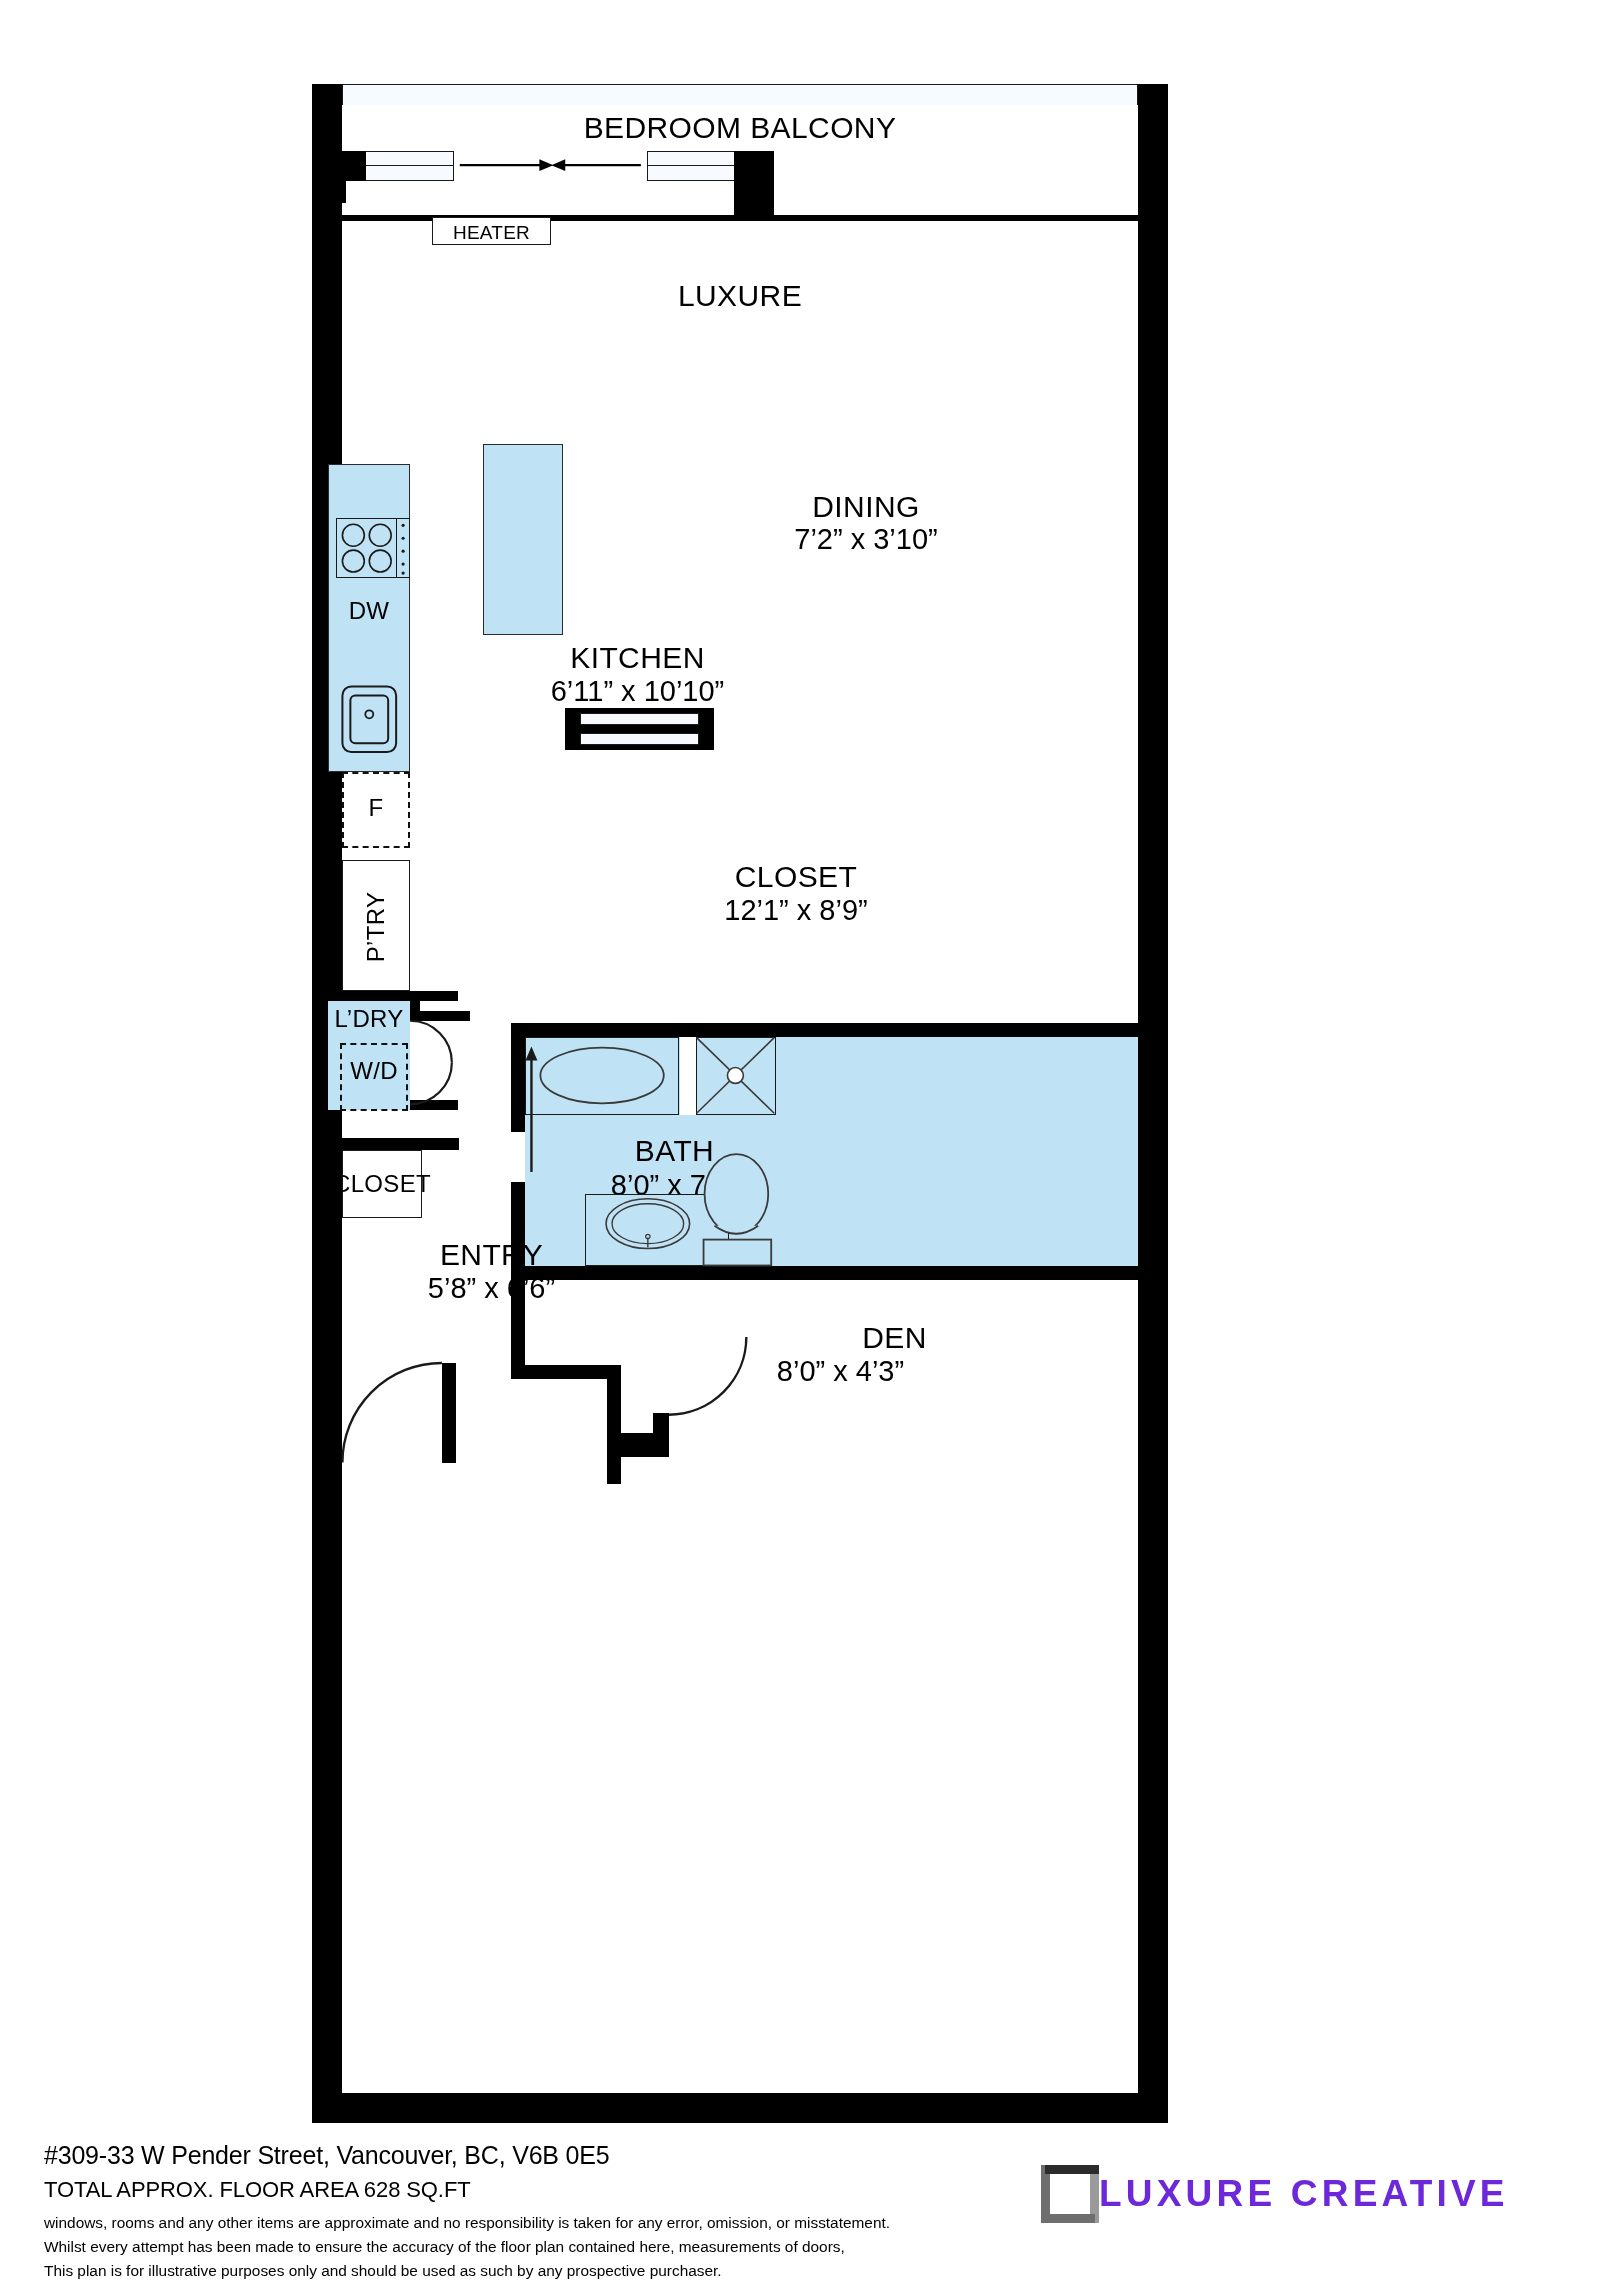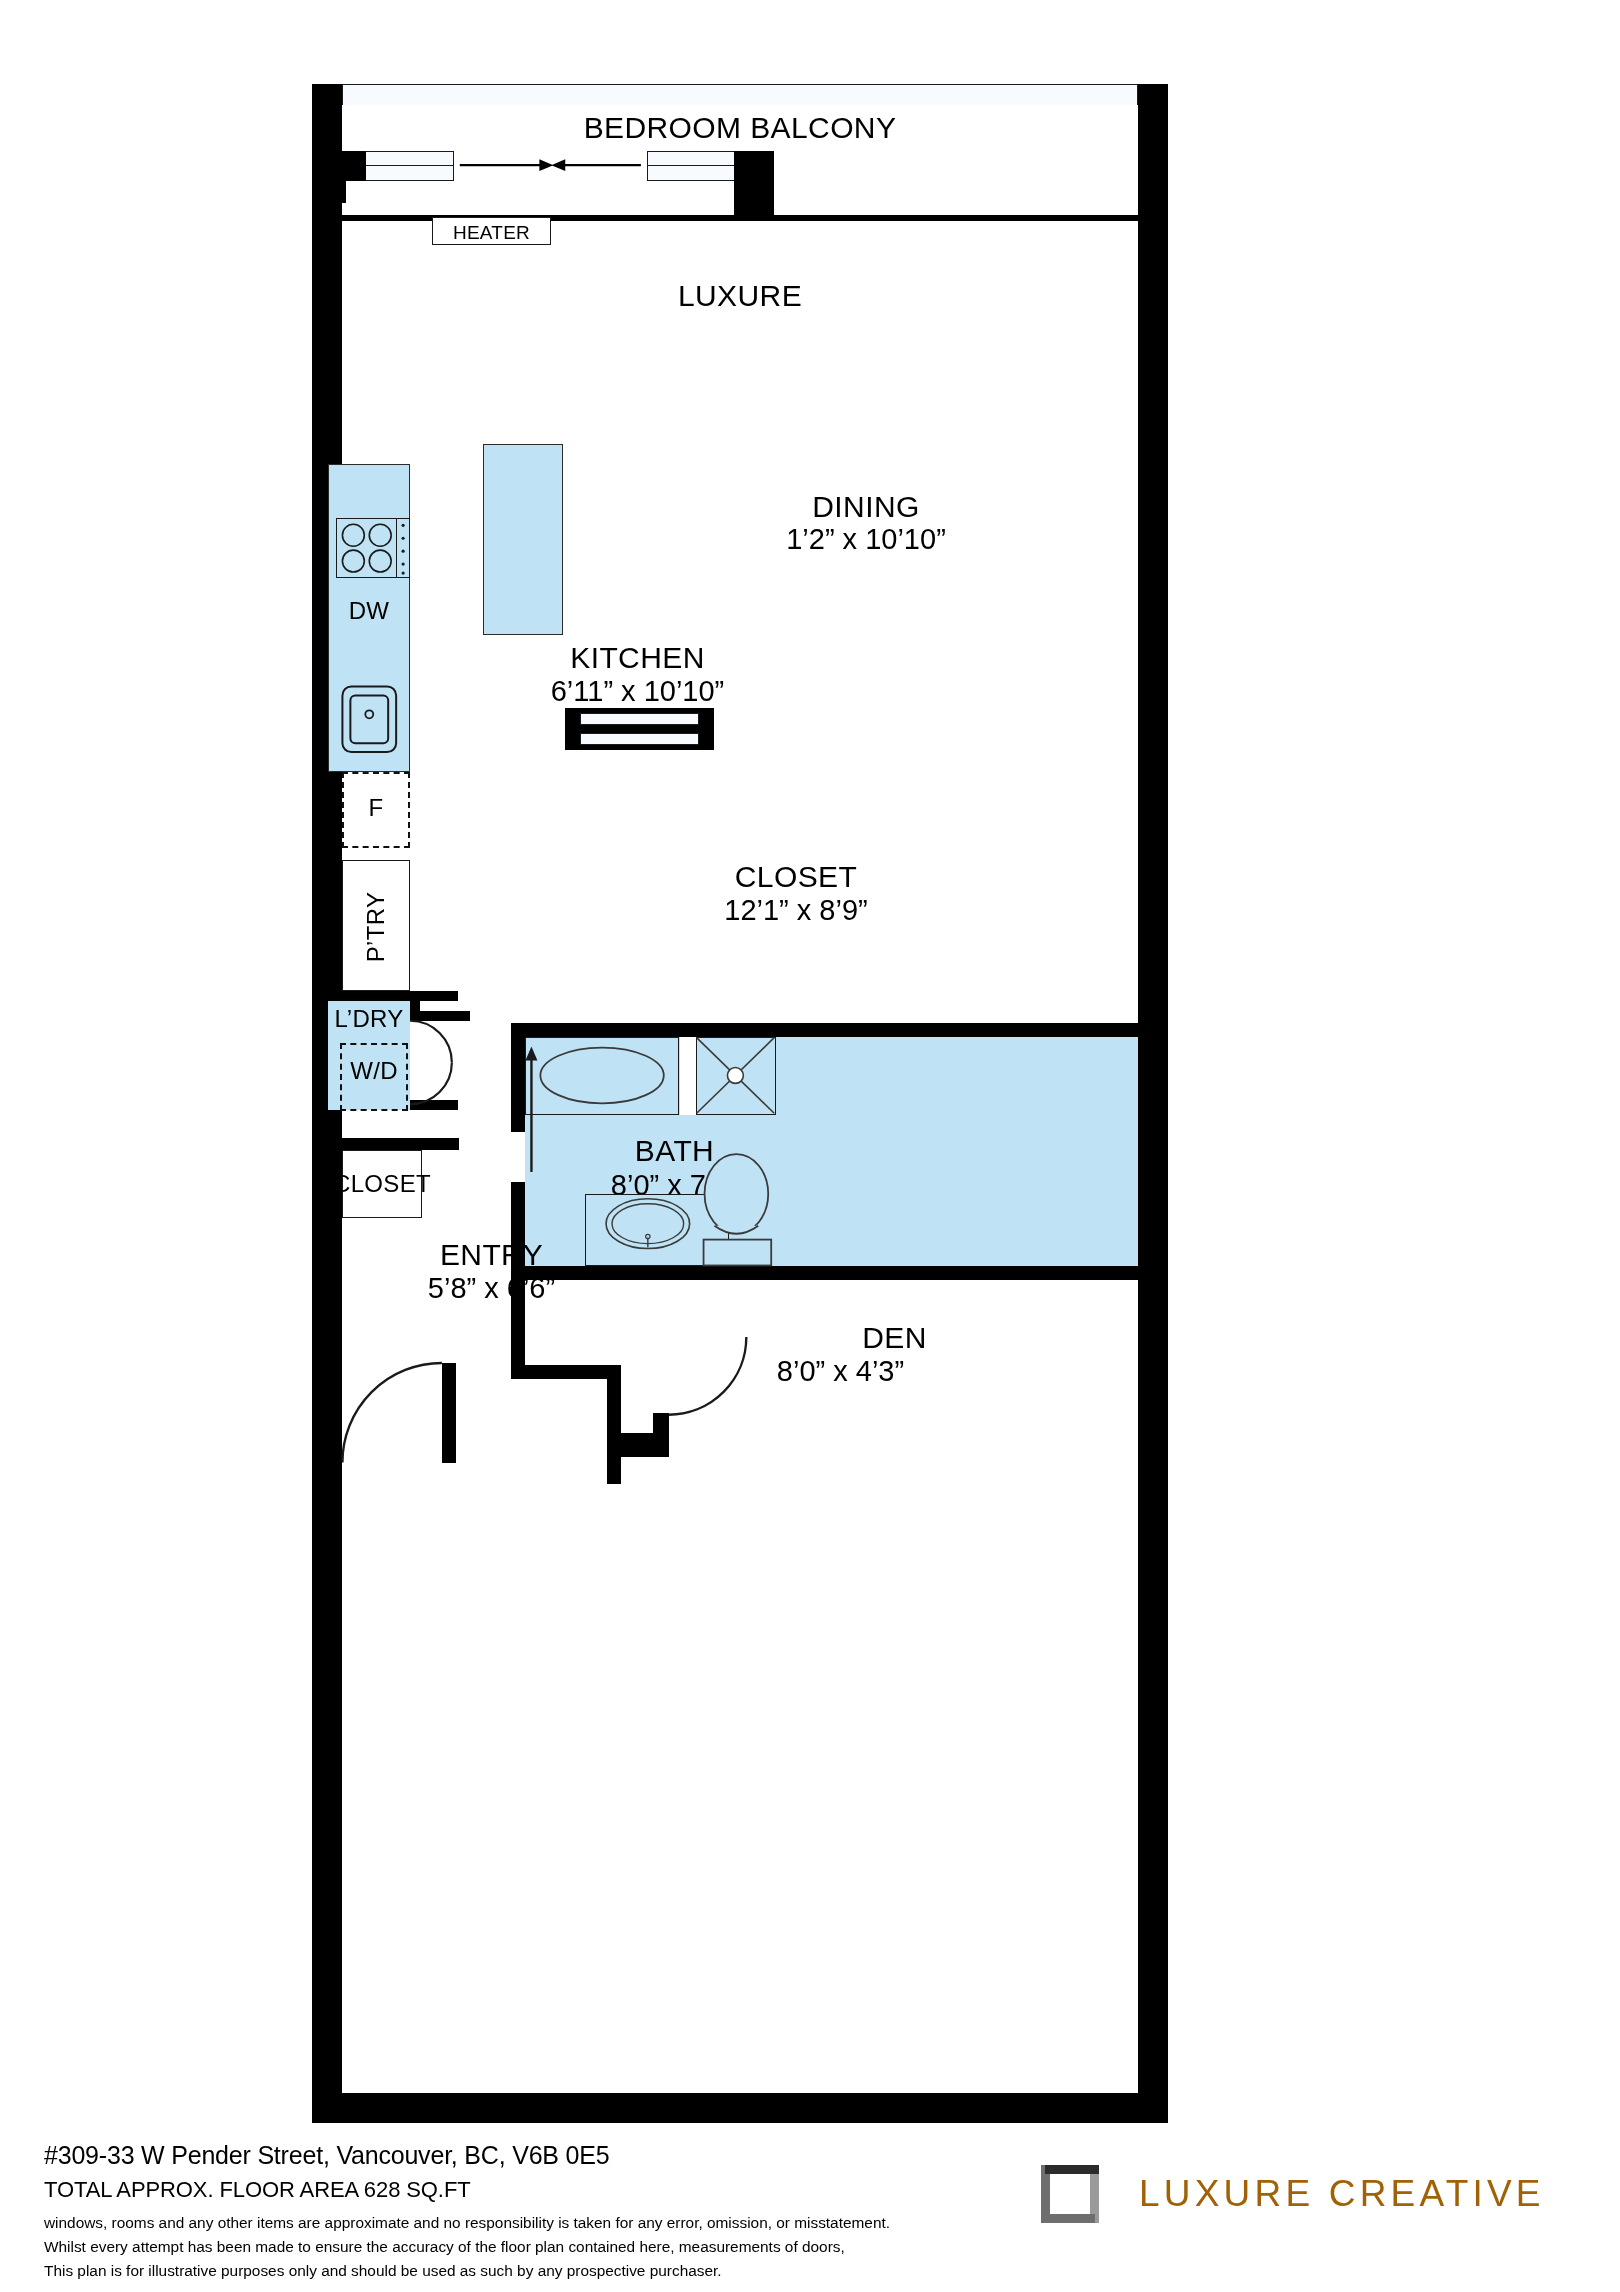--- a/index.html
+++ b/index.html
@@ -83,25 +83,24 @@
   }
   .logo-mark .lm-right {
     position: absolute; left: 49px; top: 4px; width: 9px; height: 54px;
     background: #9a9a9a;
   }
   .logo-mark .lm-inner {
     position: absolute; left: 9px; top: 9px; width: 40px; height: 40px;
     background: #ffffff;
   }
   .logo-text {
-    margin-left: 40px;
     font-size: 37px;
     letter-spacing: 4.2px;
-    color: #a16207;
-    font-weight: 400;
+    color: #6d28d9;
+    font-weight: 700;
     white-space: nowrap;
   }
 
   
   .wall   { position: absolute; background: #000000; }
   .fill   { position: absolute; background: #ffffff; }
   .blue   { position: absolute; background: #bfe3f5; border: 1.6px solid #2b2b2b; box-sizing: border-box; }
   .bluenb { position: absolute; background: #bfe3f5; }
   .thin   { position: absolute; border: 1.6px solid #1a1a1a; box-sizing: border-box; background: #ffffff; }
   .thinblue { position: absolute; border: 1.6px solid #1a1a1a; box-sizing: border-box; background: #bfe3f5; }
@@ -163,21 +162,21 @@
   <div class="wall" style="left:312px; top:2093px; width:856px; height:30px;"></div>
 
   <div class="wall" style="left:342px; top:215px; width:796px; height:6px;"></div>
 
   <div class="thin" style="left:432px; top:217px; width:119px; height:28px;"></div>
   <div class="label tiny-lbl" style="left:432px; top:222px; width:119px;">HEATER</div>
 
   <div class="label rm-name" style="left:342px; top:279px; width:796px;">LUXURE</div>
 
   <div class="label rm-name" style="left:468px; top:490px; width:796px;">DINING</div>
-  <div class="label rm-dim" style="left:468px; top:523px; width:796px;">1’2” x 10’10”</div>
+  <div class="label rm-dim" style="left:468px; top:523px; width:796px;">7’2” x 3’10”</div>
 
   <div class="blue" style="left:483px; top:444px; width:80px; height:191px;"></div>
 
   <div class="blue" style="left:328px; top:464px; width:82px; height:308px;"></div>
 
   <div class="thinblue" style="left:336px; top:518px; width:74px; height:60px;"></div>
   <div class="thinblue" style="left:396px; top:518px; width:14px; height:60px;"></div>
   <svg width="1621" height="2129" viewBox="0 0 1629 2140">
     <circle cx="355" cy="538" r="11" fill="#bfe3f5" stroke="#1a1a1a" stroke-width="1.6"></circle>
     <circle cx="382" cy="538" r="11" fill="#bfe3f5" stroke="#1a1a1a" stroke-width="1.6"></circle>

